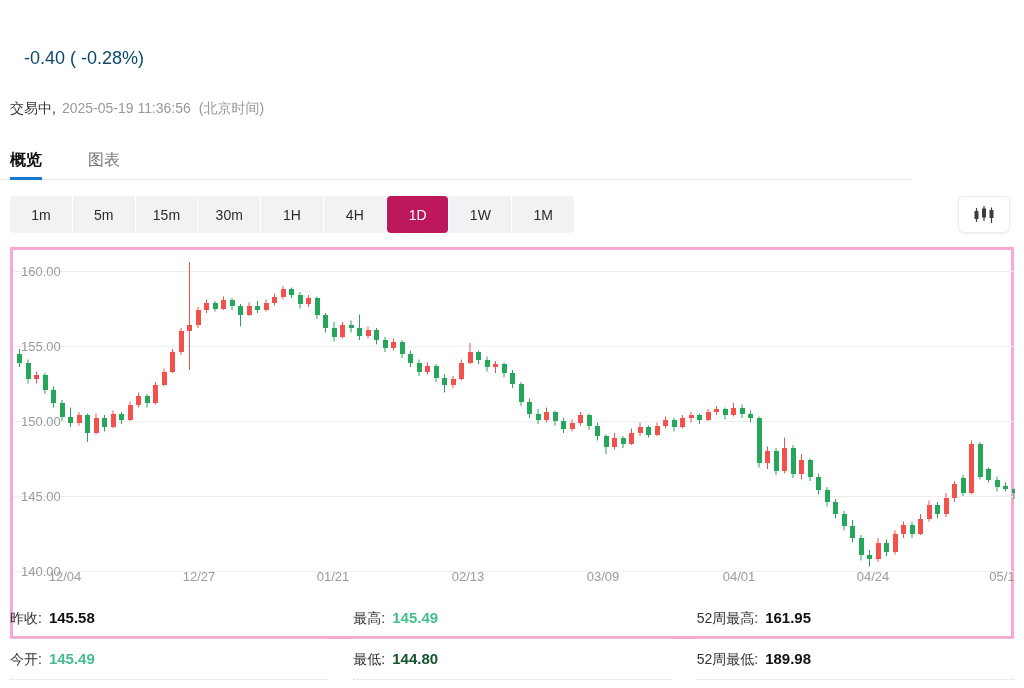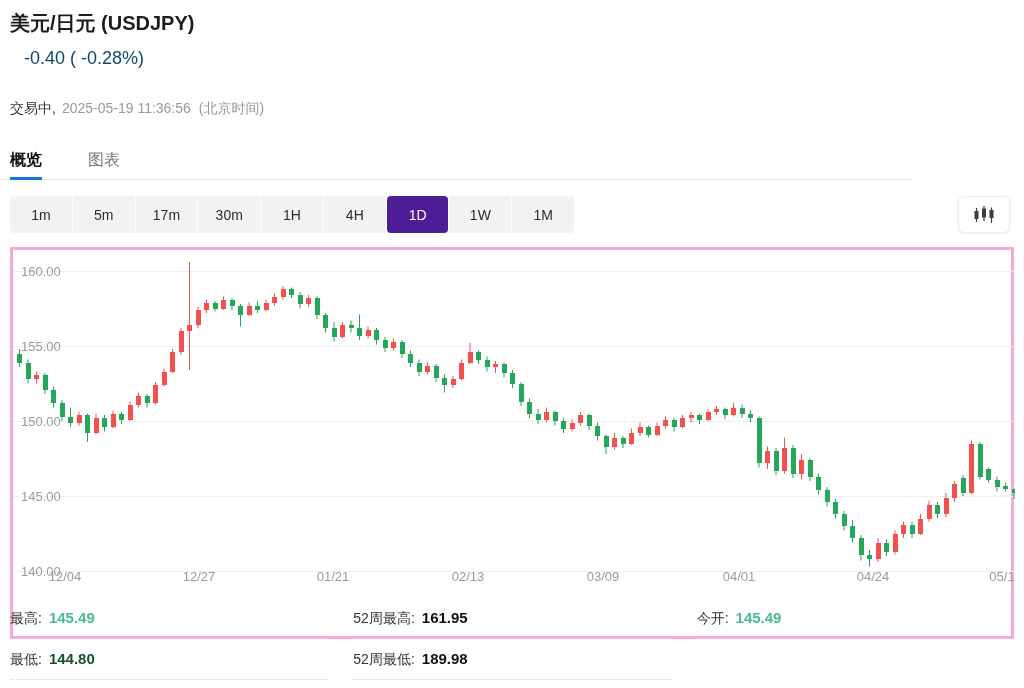--- a/index.html
+++ b/index.html
@@ -43,46 +43,45 @@
   .stat-cell { border-bottom:1px dotted #d6d6d6; padding:11px 0 10px 0; font-size:14px; }
   .stat-label { color:#333; }
   .stat-value { font-weight:bold; margin-left:7px; font-size:15px; }
   .stat-value.dark { color:#111; }
 </style>
 </head>
 <body>
 
 <div class="page">
 
-  <div class="page-title">美元/日元 (USDJPY)</div>
 
 
   <div class="price-row">
     <span class="change" style="color: #0c4a6e;">-0.40 ( -0.28%)</span>
   </div>
 
   <div class="status-row">
     <span class="status-label">交易中,</span><span class="status-time">2025-05-19 11:36:56</span>
     <span class="status-tz">(北京时间)</span>
   </div>
 
   <div class="tabbar" id="tabbar">
       <div class="tab active" style="border-bottom-color: rgb(25, 118, 210);">概览</div>
       <div class="tab">图表</div>
     </div>
 
   <div class="toolbar">
     <div class="range-group" id="rangeGroup">
         <button class="range-btn">1m</button>
         <button class="range-btn">5m</button>
-        <button class="range-btn">17m</button>
+        <button class="range-btn">15m</button>
         <button class="range-btn">30m</button>
         <button class="range-btn">1H</button>
         <button class="range-btn">4H</button>
-        <button class="range-btn active" style="background: #4c1d95;">1D</button>
+        <button class="range-btn active" style="background: #be185d;">1D</button>
         <button class="range-btn">1W</button>
         <button class="range-btn">1M</button>
       </div>
     <button class="charttype-btn">
       <svg width="24" height="20" viewBox="0 0 24 20">
         <g fill="#3c3c3c" stroke="#3c3c3c">
           <line x1="4.5" y1="3" x2="4.5" y2="17" stroke-width="1.2"></line>
           <rect x="2.5" y="6" width="4" height="8" stroke="none"></rect>
           <line x1="12" y1="1" x2="12" y2="16" stroke-width="1.2"></line>
           <rect x="10" y="3.5" width="4" height="9" stroke="none"></rect>
@@ -582,20 +581,21 @@
           <rect x="990" y="235.50000000000017" width="5" height="2.9999999999998295" fill="#26a65a" shape-rendering="crispEdges"></rect>
         </g>
         <g>
           <line x1="1001" x2="1001" y1="238.64999999999986" y2="248.99999999999983" stroke="#26a65a" stroke-width="1"></line>
           <rect x="998.5" y="238.64999999999986" width="5" height="4.650000000000034" fill="#26a65a" shape-rendering="crispEdges"></rect>
         </g>
       </svg>
   </div>
 
   <div class="stats" id="statsGrid">
+      <div class="stat-cell"><span class="stat-label">昨收:</span><span class="stat-value dark">145.58</span></div>
       <div class="stat-cell"><span class="stat-label">最高:</span><span class="stat-value green" style="color: rgb(69, 189, 140);">145.49</span></div>
       <div class="stat-cell"><span class="stat-label">52周最高:</span><span class="stat-value dark">161.95</span></div>
       <div class="stat-cell"><span class="stat-label">今开:</span><span class="stat-value green" style="color: rgb(69, 189, 140);">145.49</span></div>
       <div class="stat-cell"><span class="stat-label">最低:</span><span class="stat-value green" style="color: #14532d;">144.80</span></div>
       <div class="stat-cell"><span class="stat-label">52周最低:</span><span class="stat-value dark">189.98</span></div>
     </div>
 
 </div>
 
 </body></html>

